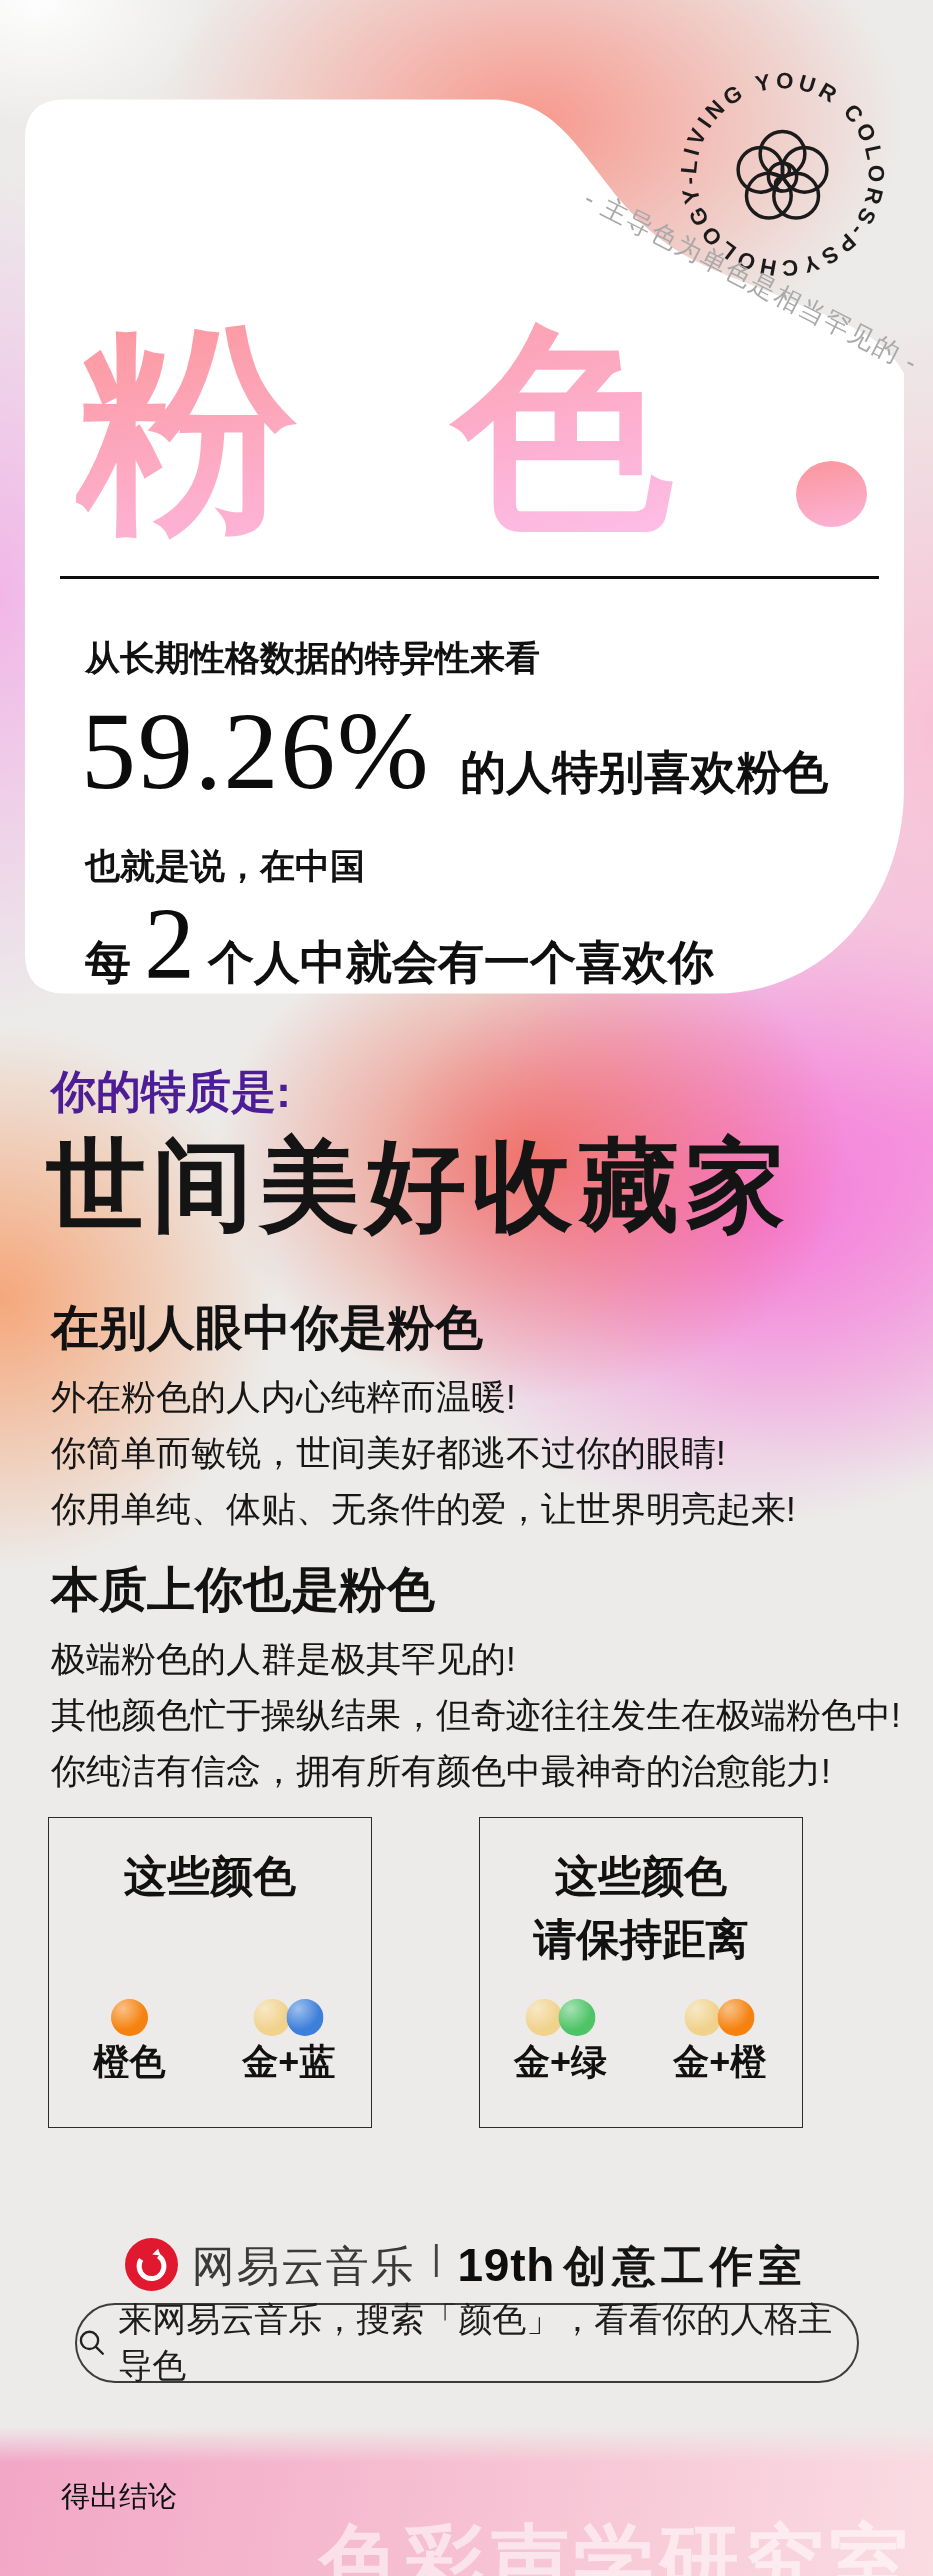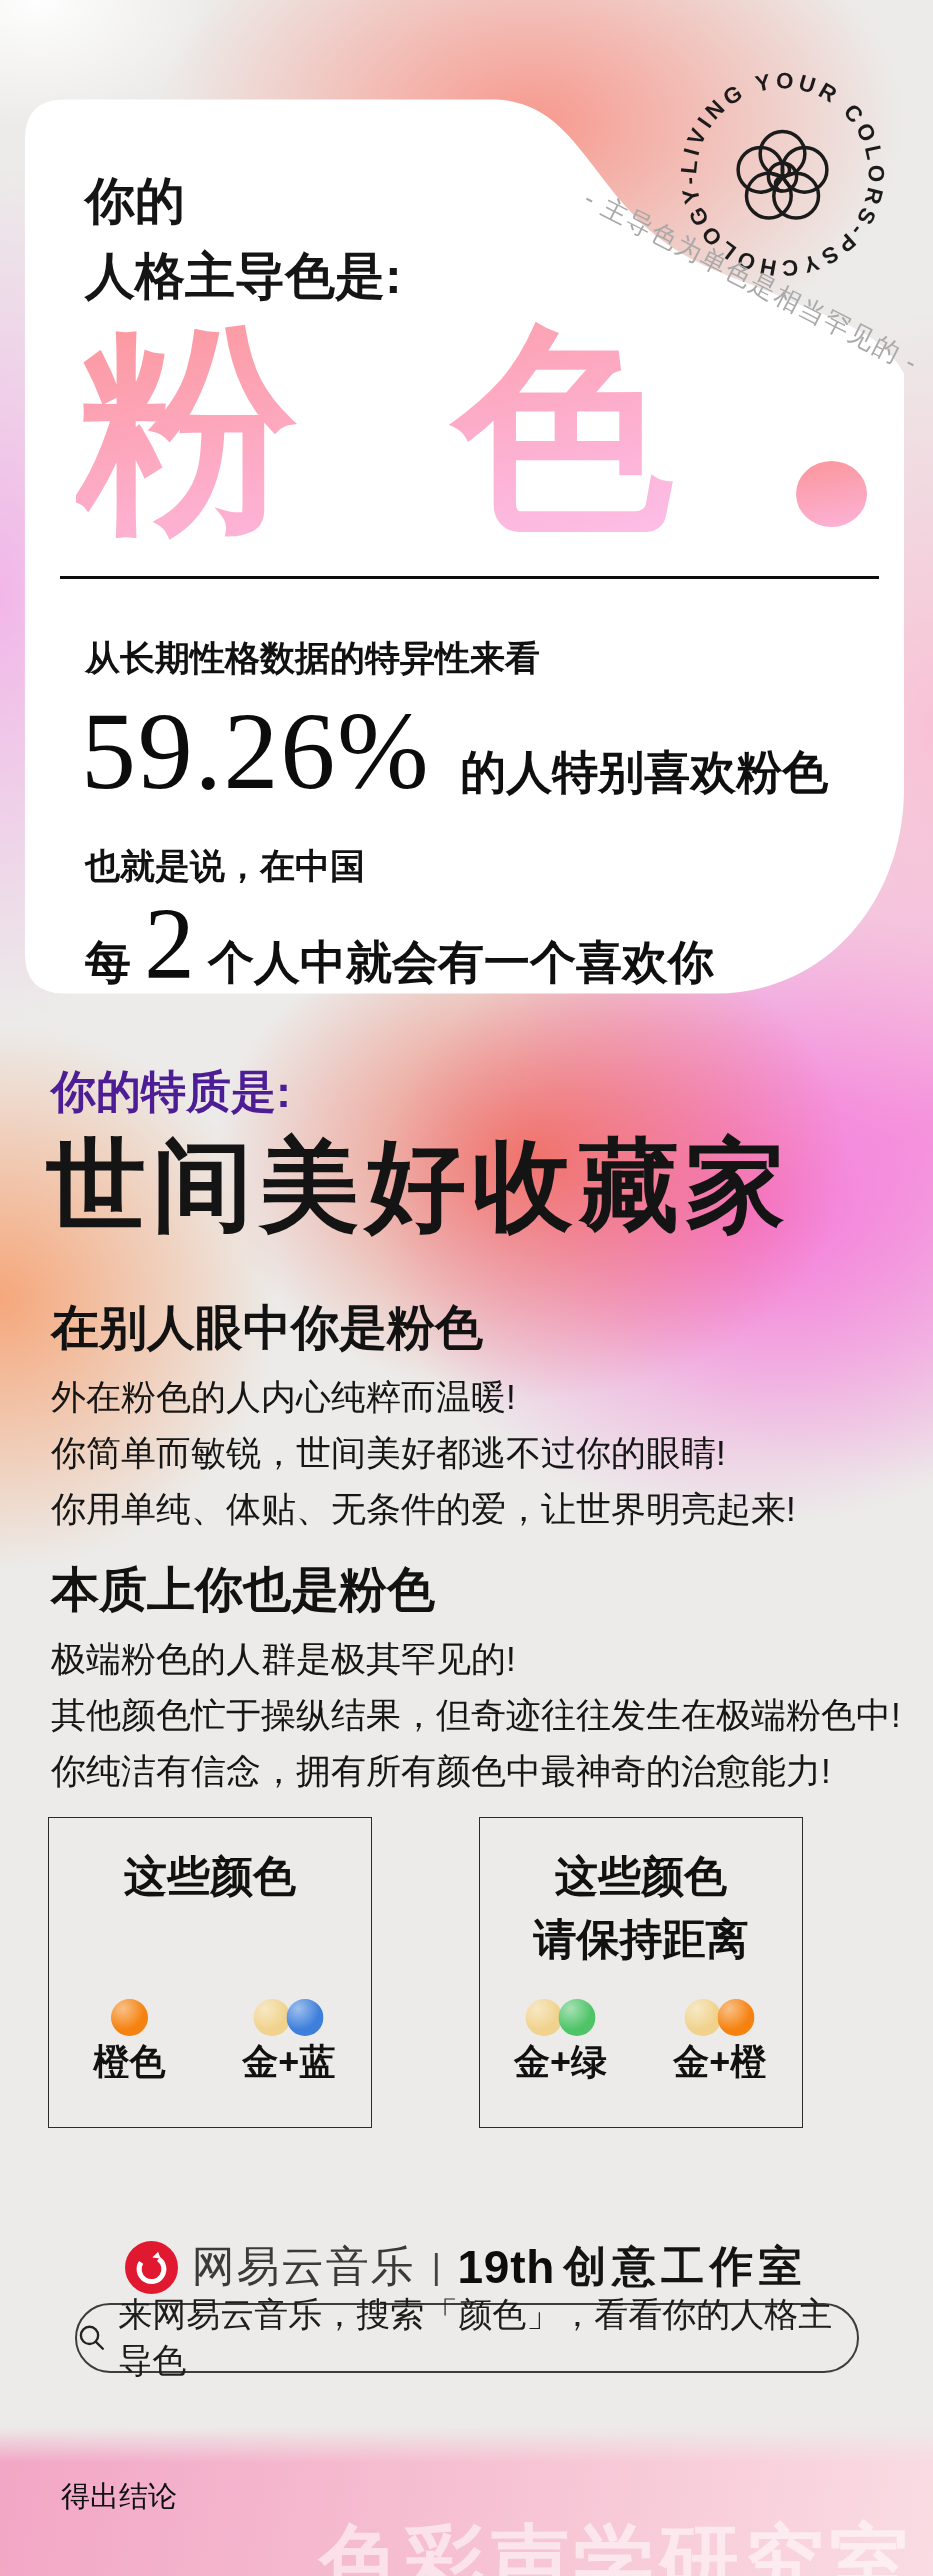--- a/index.html
+++ b/index.html
@@ -71,27 +71,27 @@
   .box-col{position:absolute;top:181px;transform:translateX(-50%);text-align:center;}
   .col-1{left:25%;} .col-2{left:74.5%;}
   .dots{display:flex;justify-content:center;}
   .dot{
     width:37px;height:37px;border-radius:50%;
     background-image:radial-gradient(circle at 32% 26%, rgba(255,255,255,.5), rgba(255,255,255,0) 58%);
   }
   .dot+.dot{margin-left:-4.1px;}
   .dot-label{margin-top:2px;font-size:36px;font-weight:600;color:#111;white-space:nowrap;}
   
-  .brand-row{position:absolute;left:0;top:2238px;width:933px;display:flex;justify-content:center;align-items:center;}
+  .brand-row{position:absolute;left:0;top:2238px;width:933px;display:flex;justify-content:center;}
   .brand-name{font-size:43px;font-weight:500;color:#3a3a3a;letter-spacing:1.7px;margin-left:13.3px;}
   .brand-sep{font-size:35px;font-weight:300;color:#444;margin:0 16.6px;}
   .studio-bold{font-size:46px;font-weight:800;color:#0d0d0d;letter-spacing:0.8px;}
   .studio-name{font-size:43px;font-weight:600;color:#141414;letter-spacing:5.8px;margin-left:8.3px;}
   .search-pill{
-    position:absolute;left:75px;top:2303px;width:784px;height:70px;box-sizing:border-box;
+    position:absolute;left:75px;top:2303px;width:784px;height:80px;box-sizing:border-box;
     border:2.5px solid #3c3c3c;border-radius:48px;
     display:flex;align-items:center;justify-content:center;gap:11.6px;
     font-size:34px;font-weight:500;color:#1d1d1d;background:transparent;
   }
   
   .band{
     position:absolute;left:0;top:2427px;width:933px;height:149px;
     background:
       linear-gradient(180deg, rgba(236,235,233,1) 0%, rgba(236,235,233,0) 24%),
       linear-gradient(100deg,#f2a6c5 0%,#f6bed1 45%,#fadce3 100%);
@@ -131,24 +131,20 @@
       <circle cx="141.5" cy="150.6" r="27"></circle>
       <circle cx="108.5" cy="150.6" r="27"></circle>
       <circle cx="98.4" cy="119.3" r="27"></circle>
       <circle cx="125" cy="128" r="17"></circle>
       <path d="M 125 111 a 8.5 8.5 0 0 1 0 17 a 8.5 8.5 0 0 0 0 17"></path>
     </g>
   </svg>
 
   <div class="diag-note">- 主导色为单色是相当罕见的 -</div>
 
-  <div class="hero-title">
-    <div>你的</div>
-    <div>人格主导色是:</div>
-  </div>
   <div class="color-word">粉 色</div>
   <div class="pink-dot"></div>
   <div class="divider"></div>
 
   <div class="stat-lead">从长期性格数据的特异性来看</div>
   <div class="stat-big">
     <span class="pct">59.26%</span>
     <span class="pct-suffix">的人特别喜欢粉色</span>
   </div>
   <div class="stat-line2">也就是说，在中国</div>

